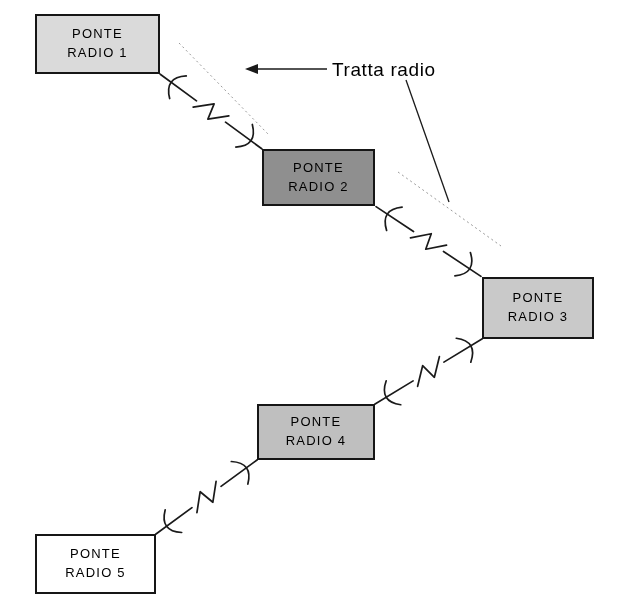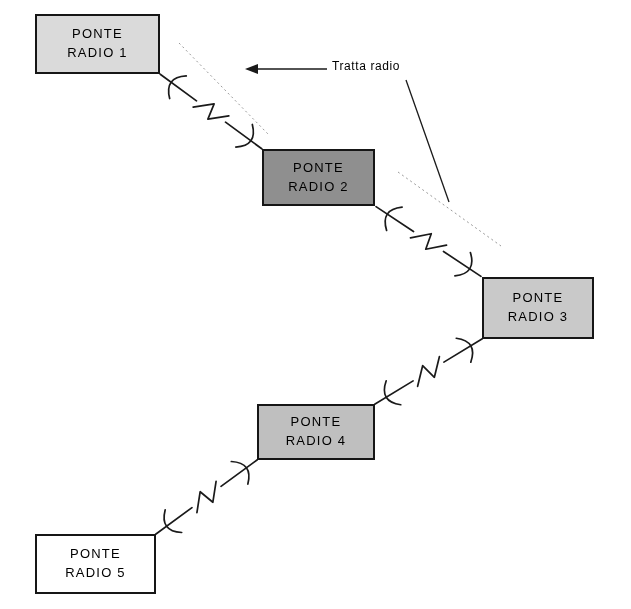--- a/index.html
+++ b/index.html
@@ -13,21 +13,21 @@
   .ann-line{stroke:#1a1a1a;stroke-width:1.3;fill:none;}
   .ann-head{fill:#1a1a1a;stroke:none;}
   .node{
     position:absolute;z-index:2;border:2px solid #161616;
     display:flex;align-items:center;justify-content:center;
     text-align:center;white-space:pre-line;
     font-size:13px;letter-spacing:1.2px;line-height:1.45;color:#000;
     box-sizing:border-box;
   }
   .annotation{
-    position:absolute;z-index:2;font-size:12px;letter-spacing:0.6px;color:#000;
+    position:absolute;z-index:2;font-size:19px;letter-spacing:0.6px;color:#000;
   }
 </style>
 </head>
 <body>
 
 <div class="stage">
 
   <svg class="wires" width="631" height="609" viewBox="0 0 631 609">
 
     <g class="hop" transform="translate(211,111.5) rotate(36.3)">

